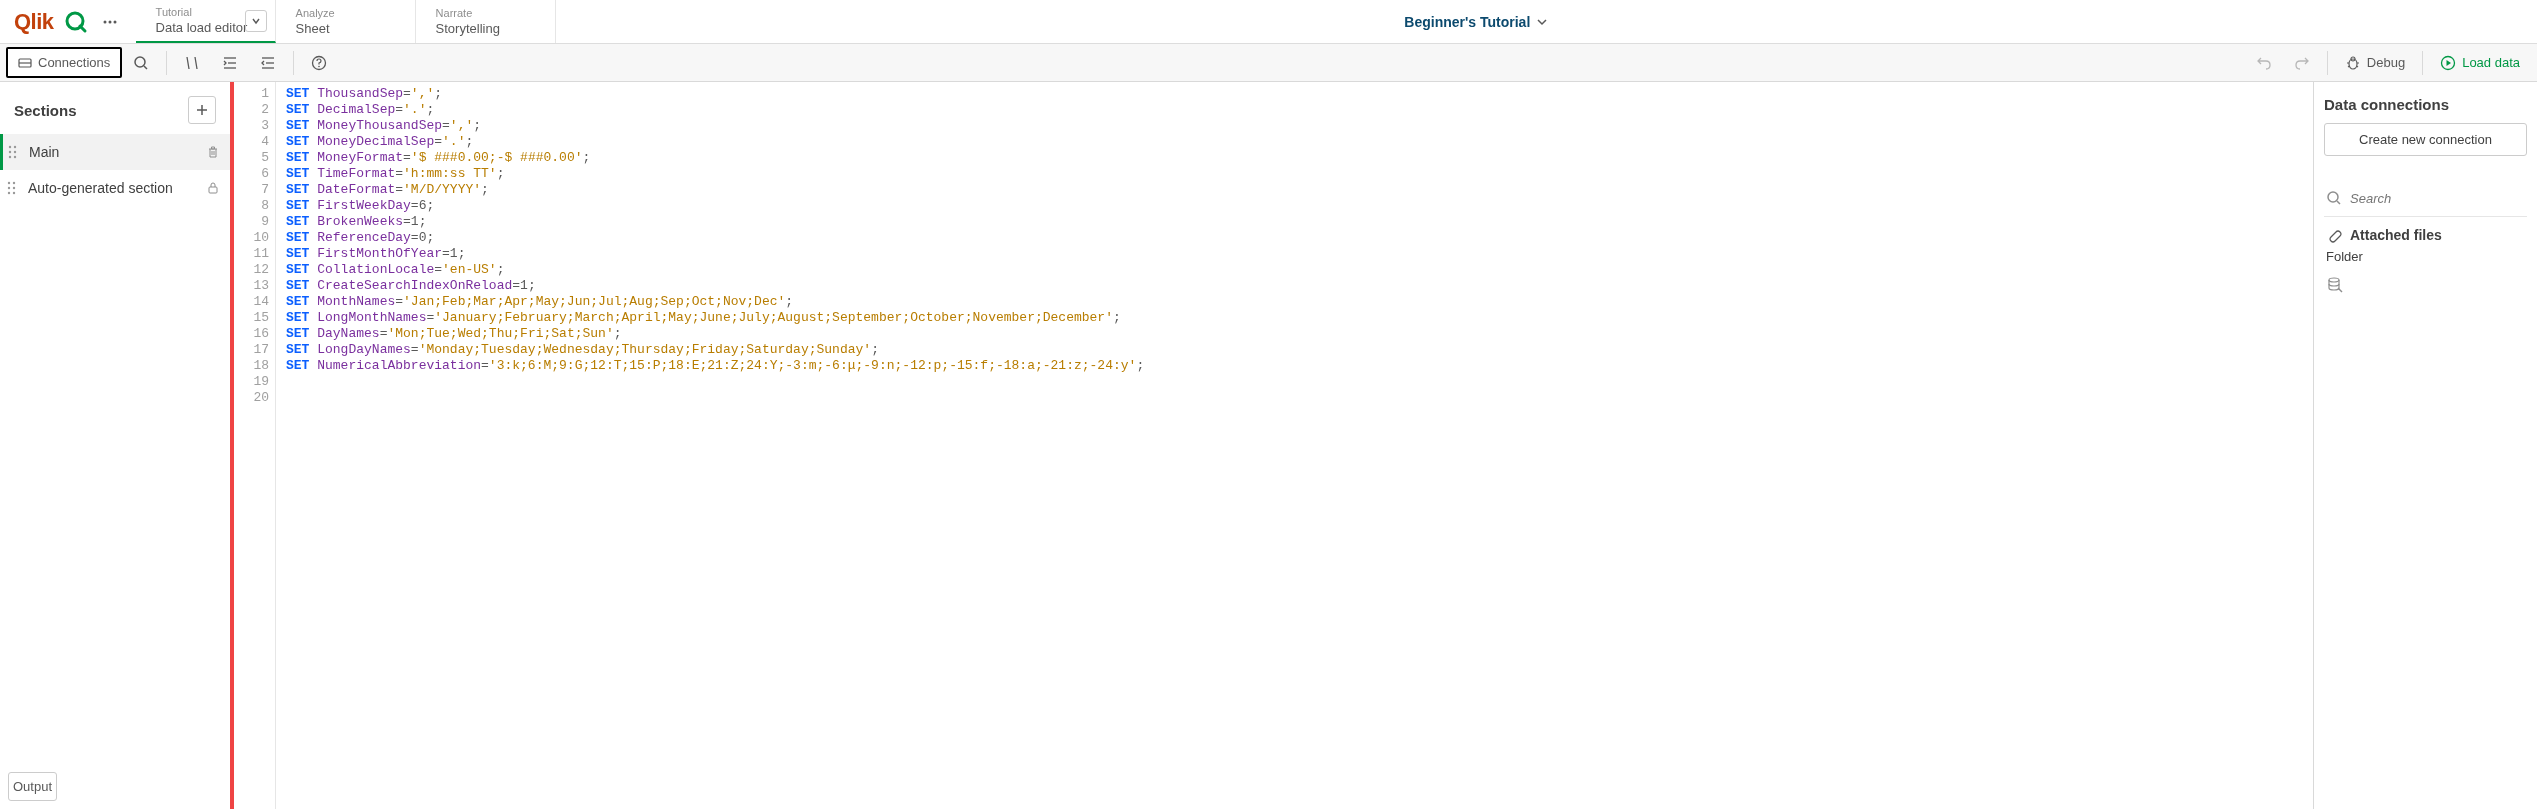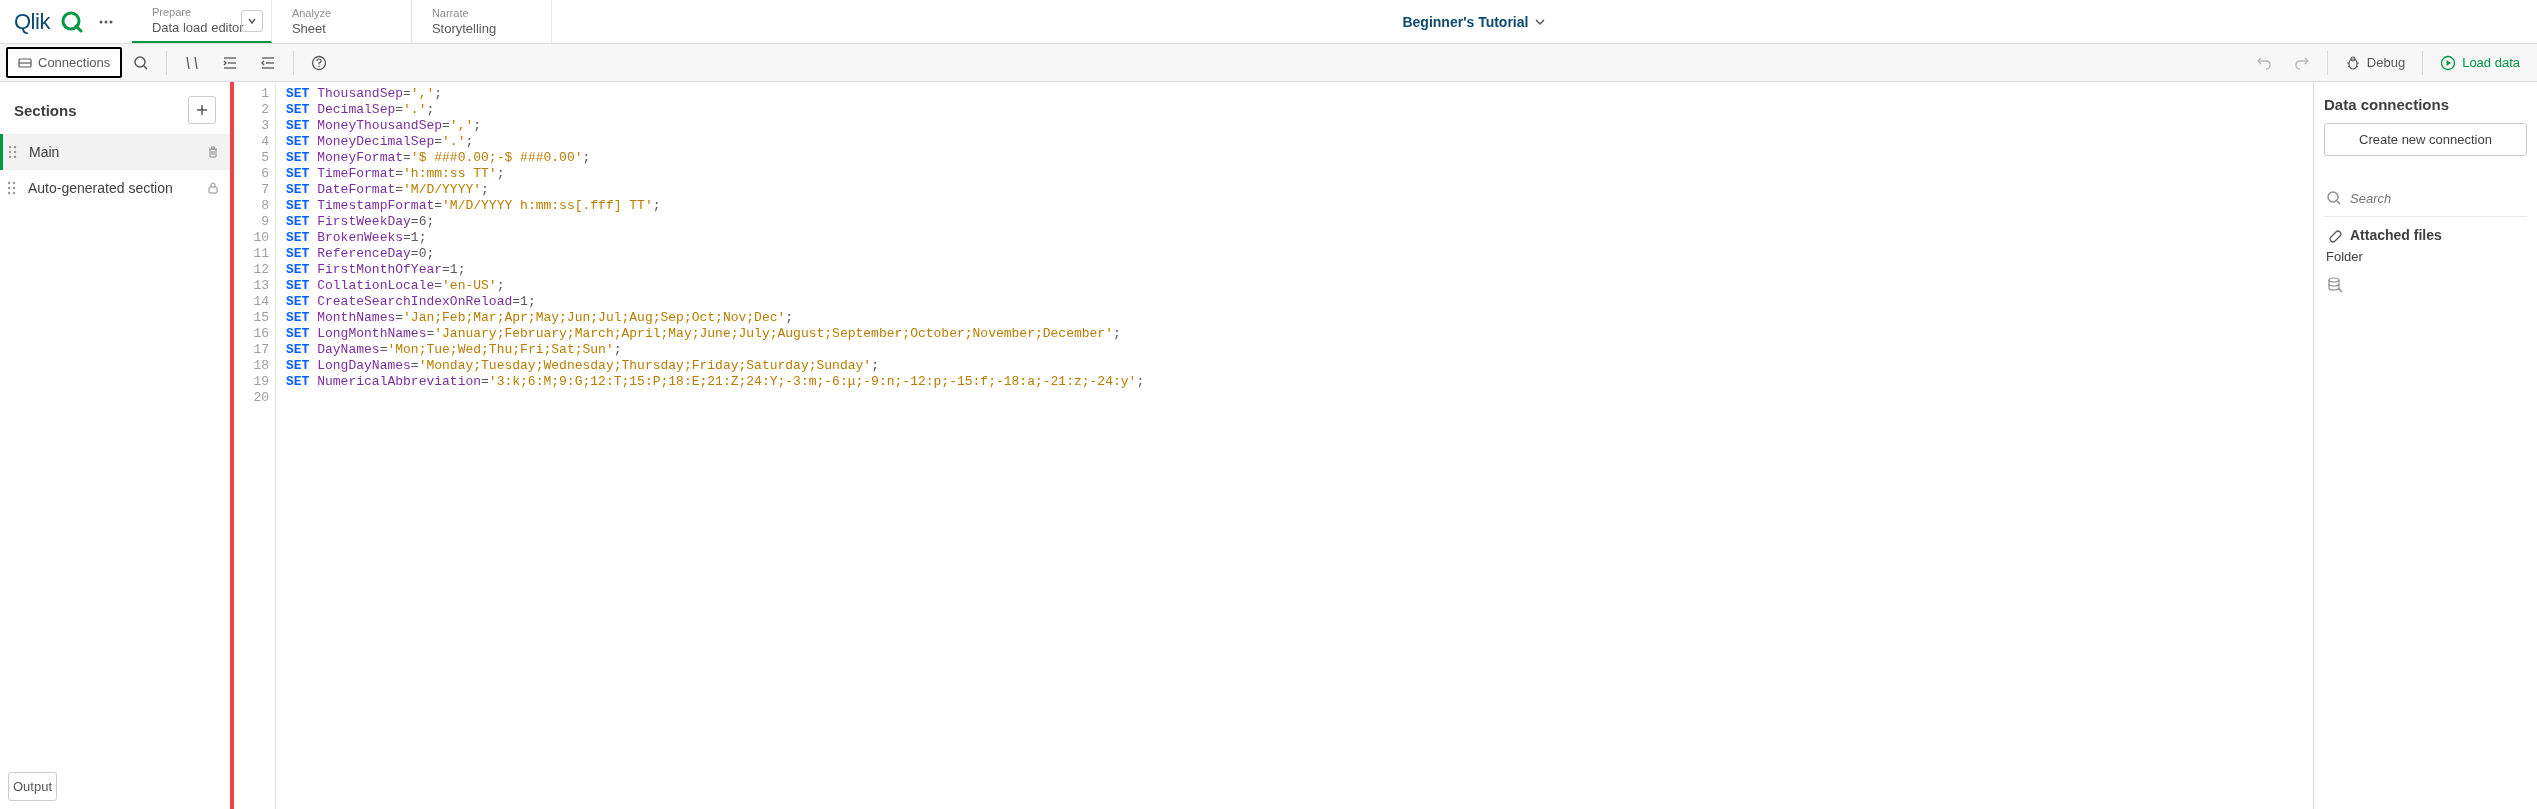--- a/index.html
+++ b/index.html
@@ -1,21 +1,21 @@
 <!DOCTYPE html>
 <html><head>
 <meta charset="utf-8">
 <style>
 * { margin: 0; padding: 0; box-sizing: border-box; }
 body { font-family: -apple-system, BlinkMacSystemFont, "Segoe UI", Arial, sans-serif; font-size: 13px; color: #333; background: #fff; overflow: hidden; }
 
 
 .top-header { display: flex; align-items: center; height: 44px; border-bottom: 1px solid #ddd; }
 .logo-area { display: flex; align-items: center; padding: 0 14px; gap: 10px; }
-.logo-text { font-size: 22px; font-weight: 400; color: #0c4a6e; letter-spacing: -0.5px; }
+.logo-text { font-size: 22px; font-weight: 700; color: #c2410c; letter-spacing: -0.5px; }
 .logo-q { display: inline-flex; align-items: center; }
 .more-icon { color: #595959; cursor: pointer; padding: 4px; }
 .nav-tabs { display: flex; height: 100%; }
 .nav-tab { display: flex; flex-direction: column; justify-content: center; padding: 0 20px; border-right: 1px solid #e6e6e6; cursor: pointer; position: relative; min-width: 140px; }
 .nav-tab.active { border-bottom: 2px solid #009845; }
 .nav-tab-top { font-size: 11px; color: #8e8e8e; }
 .nav-tab-bottom { font-size: 13px; color: #595959; margin-top: 2px; }
 .nav-tab .chevron-box { position: absolute; right: 8px; top: 50%; transform: translateY(-50%); border: 1px solid #ccc; border-radius: 3px; width: 22px; height: 22px; display:flex; align-items:center; justify-content:center; }
 .app-name-area { flex: 1; display: flex; align-items: center; justify-content: center; gap: 6px; }
 .app-name { font-weight: 600; font-size: 14px; color: #0c4a6e; }
@@ -78,21 +78,21 @@
     <span class="more-icon">
       <svg width="16" height="16" viewBox="0 0 16 16">
           <circle cx="3" cy="8" r="1.5" fill="#595959"></circle>
           <circle cx="8" cy="8" r="1.5" fill="#595959"></circle>
           <circle cx="13" cy="8" r="1.5" fill="#595959"></circle>
         </svg>
     </span>
   </div>
   <div class="nav-tabs" id="nav-tabs">
       <div class="nav-tab active">
-        <div class="nav-tab-top">Prepare</div>
+        <div class="nav-tab-top">Tutorial</div>
         <div class="nav-tab-bottom">Data load editor</div>
         <div class="chevron-box">
           <svg width="10" height="10" viewBox="0 0 10 10">
             <path d="M2 3 L5 7 L8 3" fill="none" stroke="#595959" stroke-width="1.4"></path>
           </svg>
         </div>
       </div>
       <div class="nav-tab">
         <div class="nav-tab-top">Analyze</div>
         <div class="nav-tab-bottom">Sheet</div>
@@ -292,21 +292,20 @@
         <div>20</div>
       </div>
     <div class="code-lines" id="code-lines">
         <div><span class="kw-set">SET</span><span> </span><span class="kw-var">ThousandSep</span><span class="kw-punct">=</span><span class="kw-str">','</span><span class="kw-punct">;</span></div>
         <div><span class="kw-set">SET</span><span> </span><span class="kw-var">DecimalSep</span><span class="kw-punct">=</span><span class="kw-str">'.'</span><span class="kw-punct">;</span></div>
         <div><span class="kw-set">SET</span><span> </span><span class="kw-var">MoneyThousandSep</span><span class="kw-punct">=</span><span class="kw-str">','</span><span class="kw-punct">;</span></div>
         <div><span class="kw-set">SET</span><span> </span><span class="kw-var">MoneyDecimalSep</span><span class="kw-punct">=</span><span class="kw-str">'.'</span><span class="kw-punct">;</span></div>
         <div><span class="kw-set">SET</span><span> </span><span class="kw-var">MoneyFormat</span><span class="kw-punct">=</span><span class="kw-str">'$ ###0.00;-$ ###0.00'</span><span class="kw-punct">;</span></div>
         <div><span class="kw-set">SET</span><span> </span><span class="kw-var">TimeFormat</span><span class="kw-punct">=</span><span class="kw-str">'h:mm:ss TT'</span><span class="kw-punct">;</span></div>
         <div><span class="kw-set">SET</span><span> </span><span class="kw-var">DateFormat</span><span class="kw-punct">=</span><span class="kw-str">'M/D/YYYY'</span><span class="kw-punct">;</span></div>
-        <div><span class="kw-set">SET</span><span> </span><span class="kw-var">TimestampFormat</span><span class="kw-punct">=</span><span class="kw-str">'M/D/YYYY h:mm:ss[.fff] TT'</span><span class="kw-punct">;</span></div>
         <div><span class="kw-set">SET</span><span> </span><span class="kw-var">FirstWeekDay</span><span class="kw-punct">=</span><span class="kw-punct">6</span><span class="kw-punct">;</span></div>
         <div><span class="kw-set">SET</span><span> </span><span class="kw-var">BrokenWeeks</span><span class="kw-punct">=</span><span class="kw-punct">1</span><span class="kw-punct">;</span></div>
         <div><span class="kw-set">SET</span><span> </span><span class="kw-var">ReferenceDay</span><span class="kw-punct">=</span><span class="kw-punct">0</span><span class="kw-punct">;</span></div>
         <div><span class="kw-set">SET</span><span> </span><span class="kw-var">FirstMonthOfYear</span><span class="kw-punct">=</span><span class="kw-punct">1</span><span class="kw-punct">;</span></div>
         <div><span class="kw-set">SET</span><span> </span><span class="kw-var">CollationLocale</span><span class="kw-punct">=</span><span class="kw-str">'en-US'</span><span class="kw-punct">;</span></div>
         <div><span class="kw-set">SET</span><span> </span><span class="kw-var">CreateSearchIndexOnReload</span><span class="kw-punct">=</span><span class="kw-punct">1</span><span class="kw-punct">;</span></div>
         <div><span class="kw-set">SET</span><span> </span><span class="kw-var">MonthNames</span><span class="kw-punct">=</span><span class="kw-str">'Jan;Feb;Mar;Apr;May;Jun;Jul;Aug;Sep;Oct;Nov;Dec'</span><span class="kw-punct">;</span></div>
         <div><span class="kw-set">SET</span><span> </span><span class="kw-var">LongMonthNames</span><span class="kw-punct">=</span><span class="kw-str">'January;February;March;April;May;June;July;August;September;October;November;December'</span><span class="kw-punct">;</span></div>
         <div><span class="kw-set">SET</span><span> </span><span class="kw-var">DayNames</span><span class="kw-punct">=</span><span class="kw-str">'Mon;Tue;Wed;Thu;Fri;Sat;Sun'</span><span class="kw-punct">;</span></div>
         <div><span class="kw-set">SET</span><span> </span><span class="kw-var">LongDayNames</span><span class="kw-punct">=</span><span class="kw-str">'Monday;Tuesday;Wednesday;Thursday;Friday;Saturday;Sunday'</span><span class="kw-punct">;</span></div>

